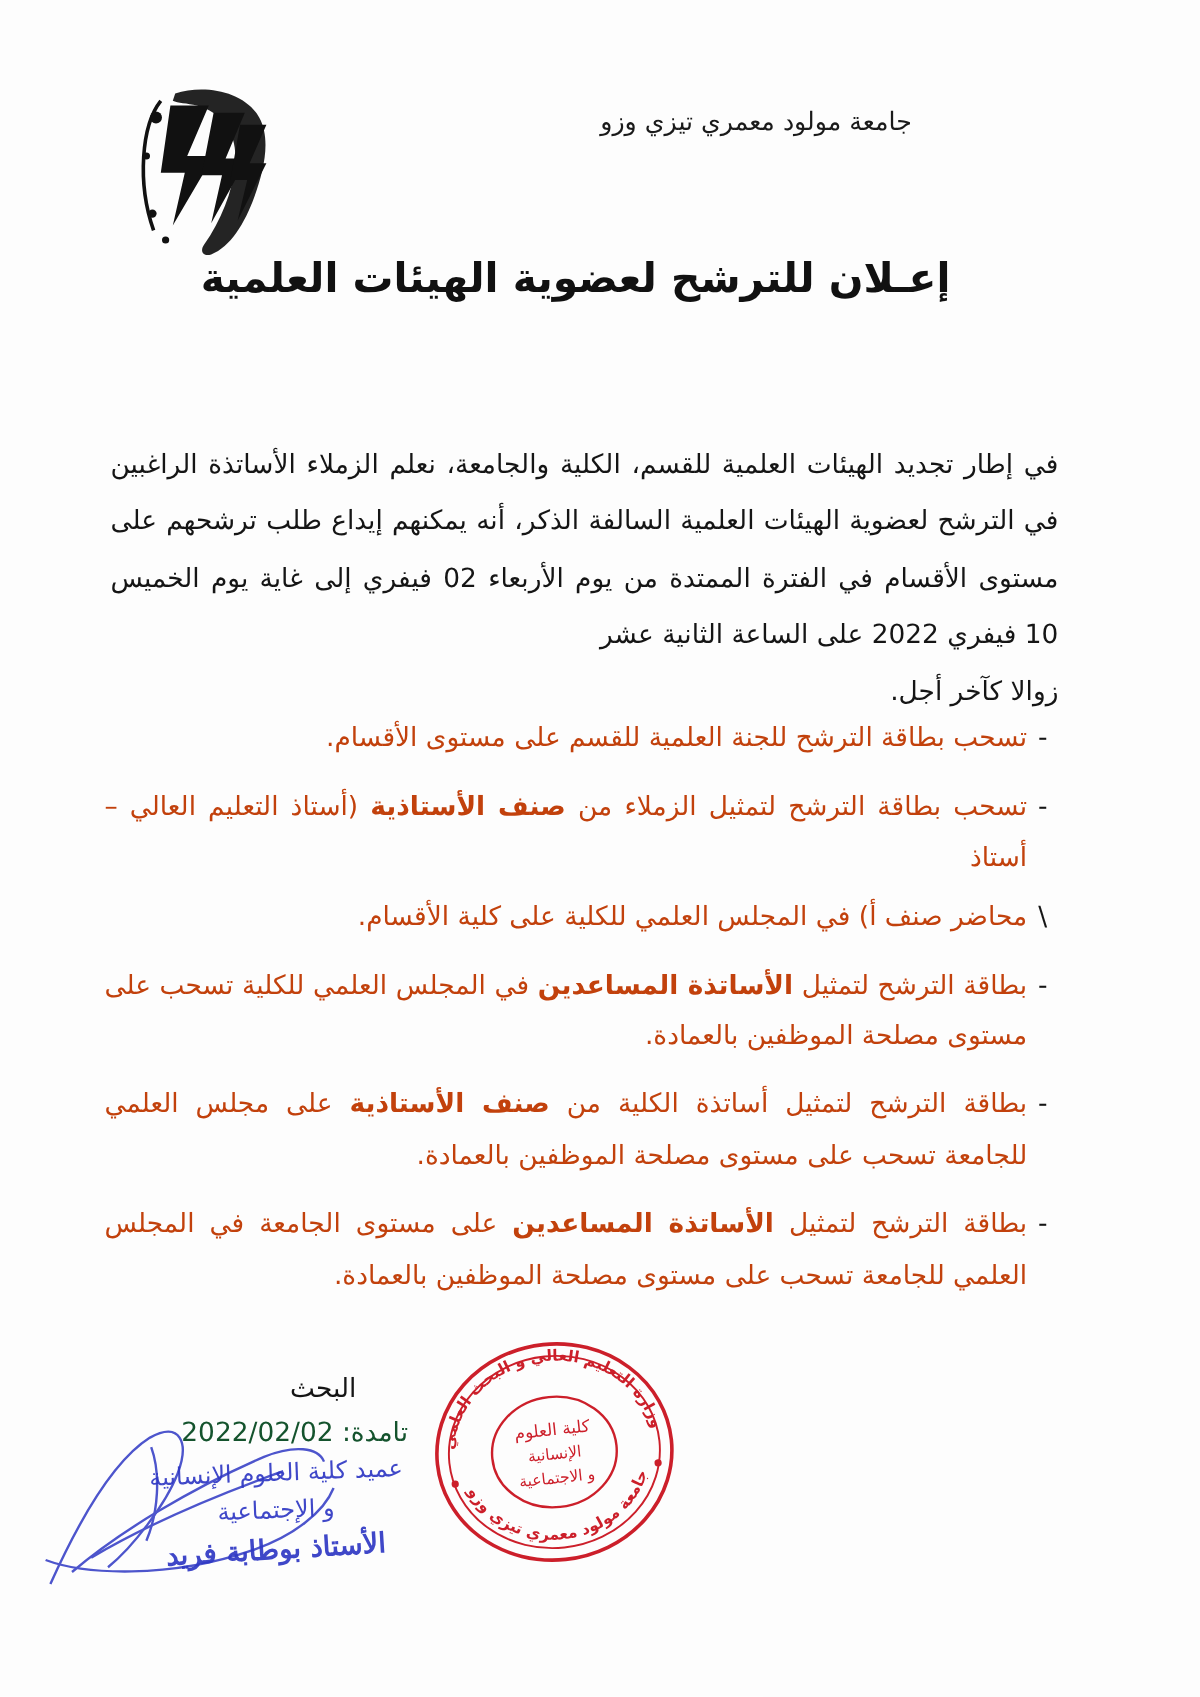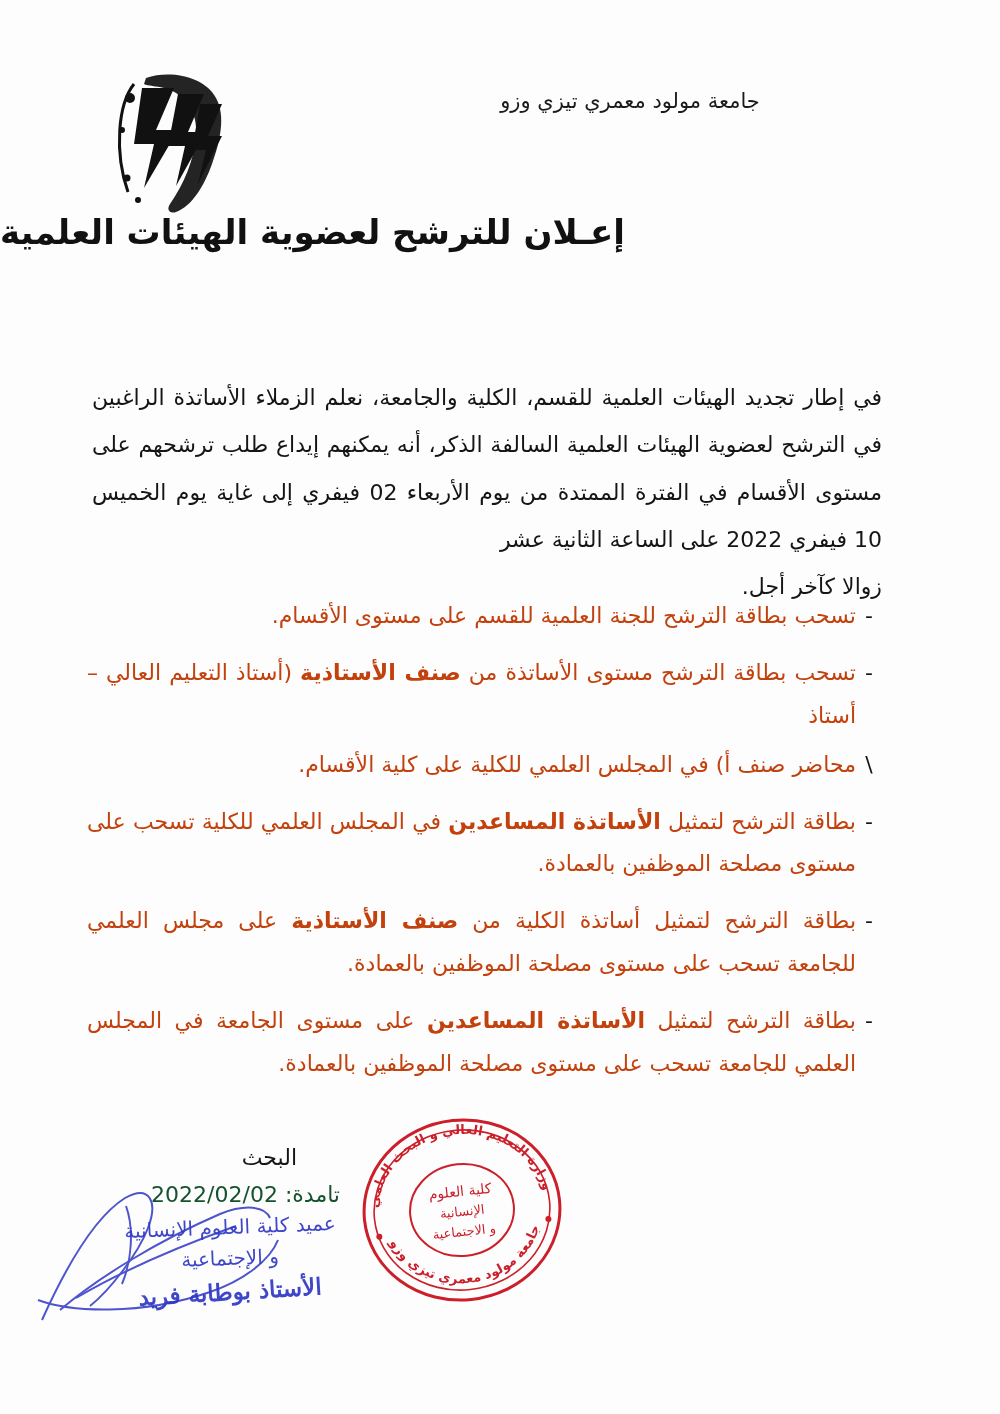--- a/index.html
+++ b/index.html
@@ -49,32 +49,32 @@
     line-height: 1.85;
     letter-spacing: 0px;
   }
 
   
   .doc-title {
     position: absolute;
     top: 212px;
     left: 0;
     width: 792px;
-    text-align: left;
+    text-align: right;
     direction: rtl;
     font-size: 34px;
     font-weight: bold;
     color: #111111;
     letter-spacing: 0.5px;
   }
 
   
   .intro {
     position: absolute;
-    top: 374px;
+    top: 364px;
     right: 118px;
     width: 790px;
     direction: rtl;
     text-align: justify;
     font-size: 22px;
     line-height: 2.15;
     color: #151515;
   }
   .intro .last-line {
     display: block;
@@ -213,21 +213,21 @@
     <span class="last-line">زوالا كآخر أجل.</span>
   </div>
 
   <div class="list">
       <div class="li">
         <div class="li-dash">-</div>
         <div class="li-text"><span>تسحب بطاقة الترشح للجنة العلمية للقسم على مستوى الأقسام.</span></div>
       </div>
       <div class="li compact">
         <div class="li-dash">-</div>
-        <div class="li-text"><span>تسحب بطاقة الترشح مستوى الأساتذة من </span><b>صنف الأستاذية</b><span> (أستاذ التعليم العالي – أستاذ</span></div>
+        <div class="li-text"><span>تسحب بطاقة الترشح لتمثيل الزملاء من </span><b>صنف الأستاذية</b><span> (أستاذ التعليم العالي – أستاذ</span></div>
       </div>
       <div class="li">
         <div class="li-dash">\</div>
         <div class="li-text"><span>محاضر صنف أ) في المجلس العلمي للكلية على كلية الأقسام.</span></div>
       </div>
       <div class="li">
         <div class="li-dash">-</div>
         <div class="li-text"><span>بطاقة الترشح لتمثيل </span><b>الأساتذة المساعدين</b><span> في المجلس العلمي للكلية تسحب على مستوى مصلحة الموظفين بالعمادة.</span></div>
       </div>
       <div class="li">

